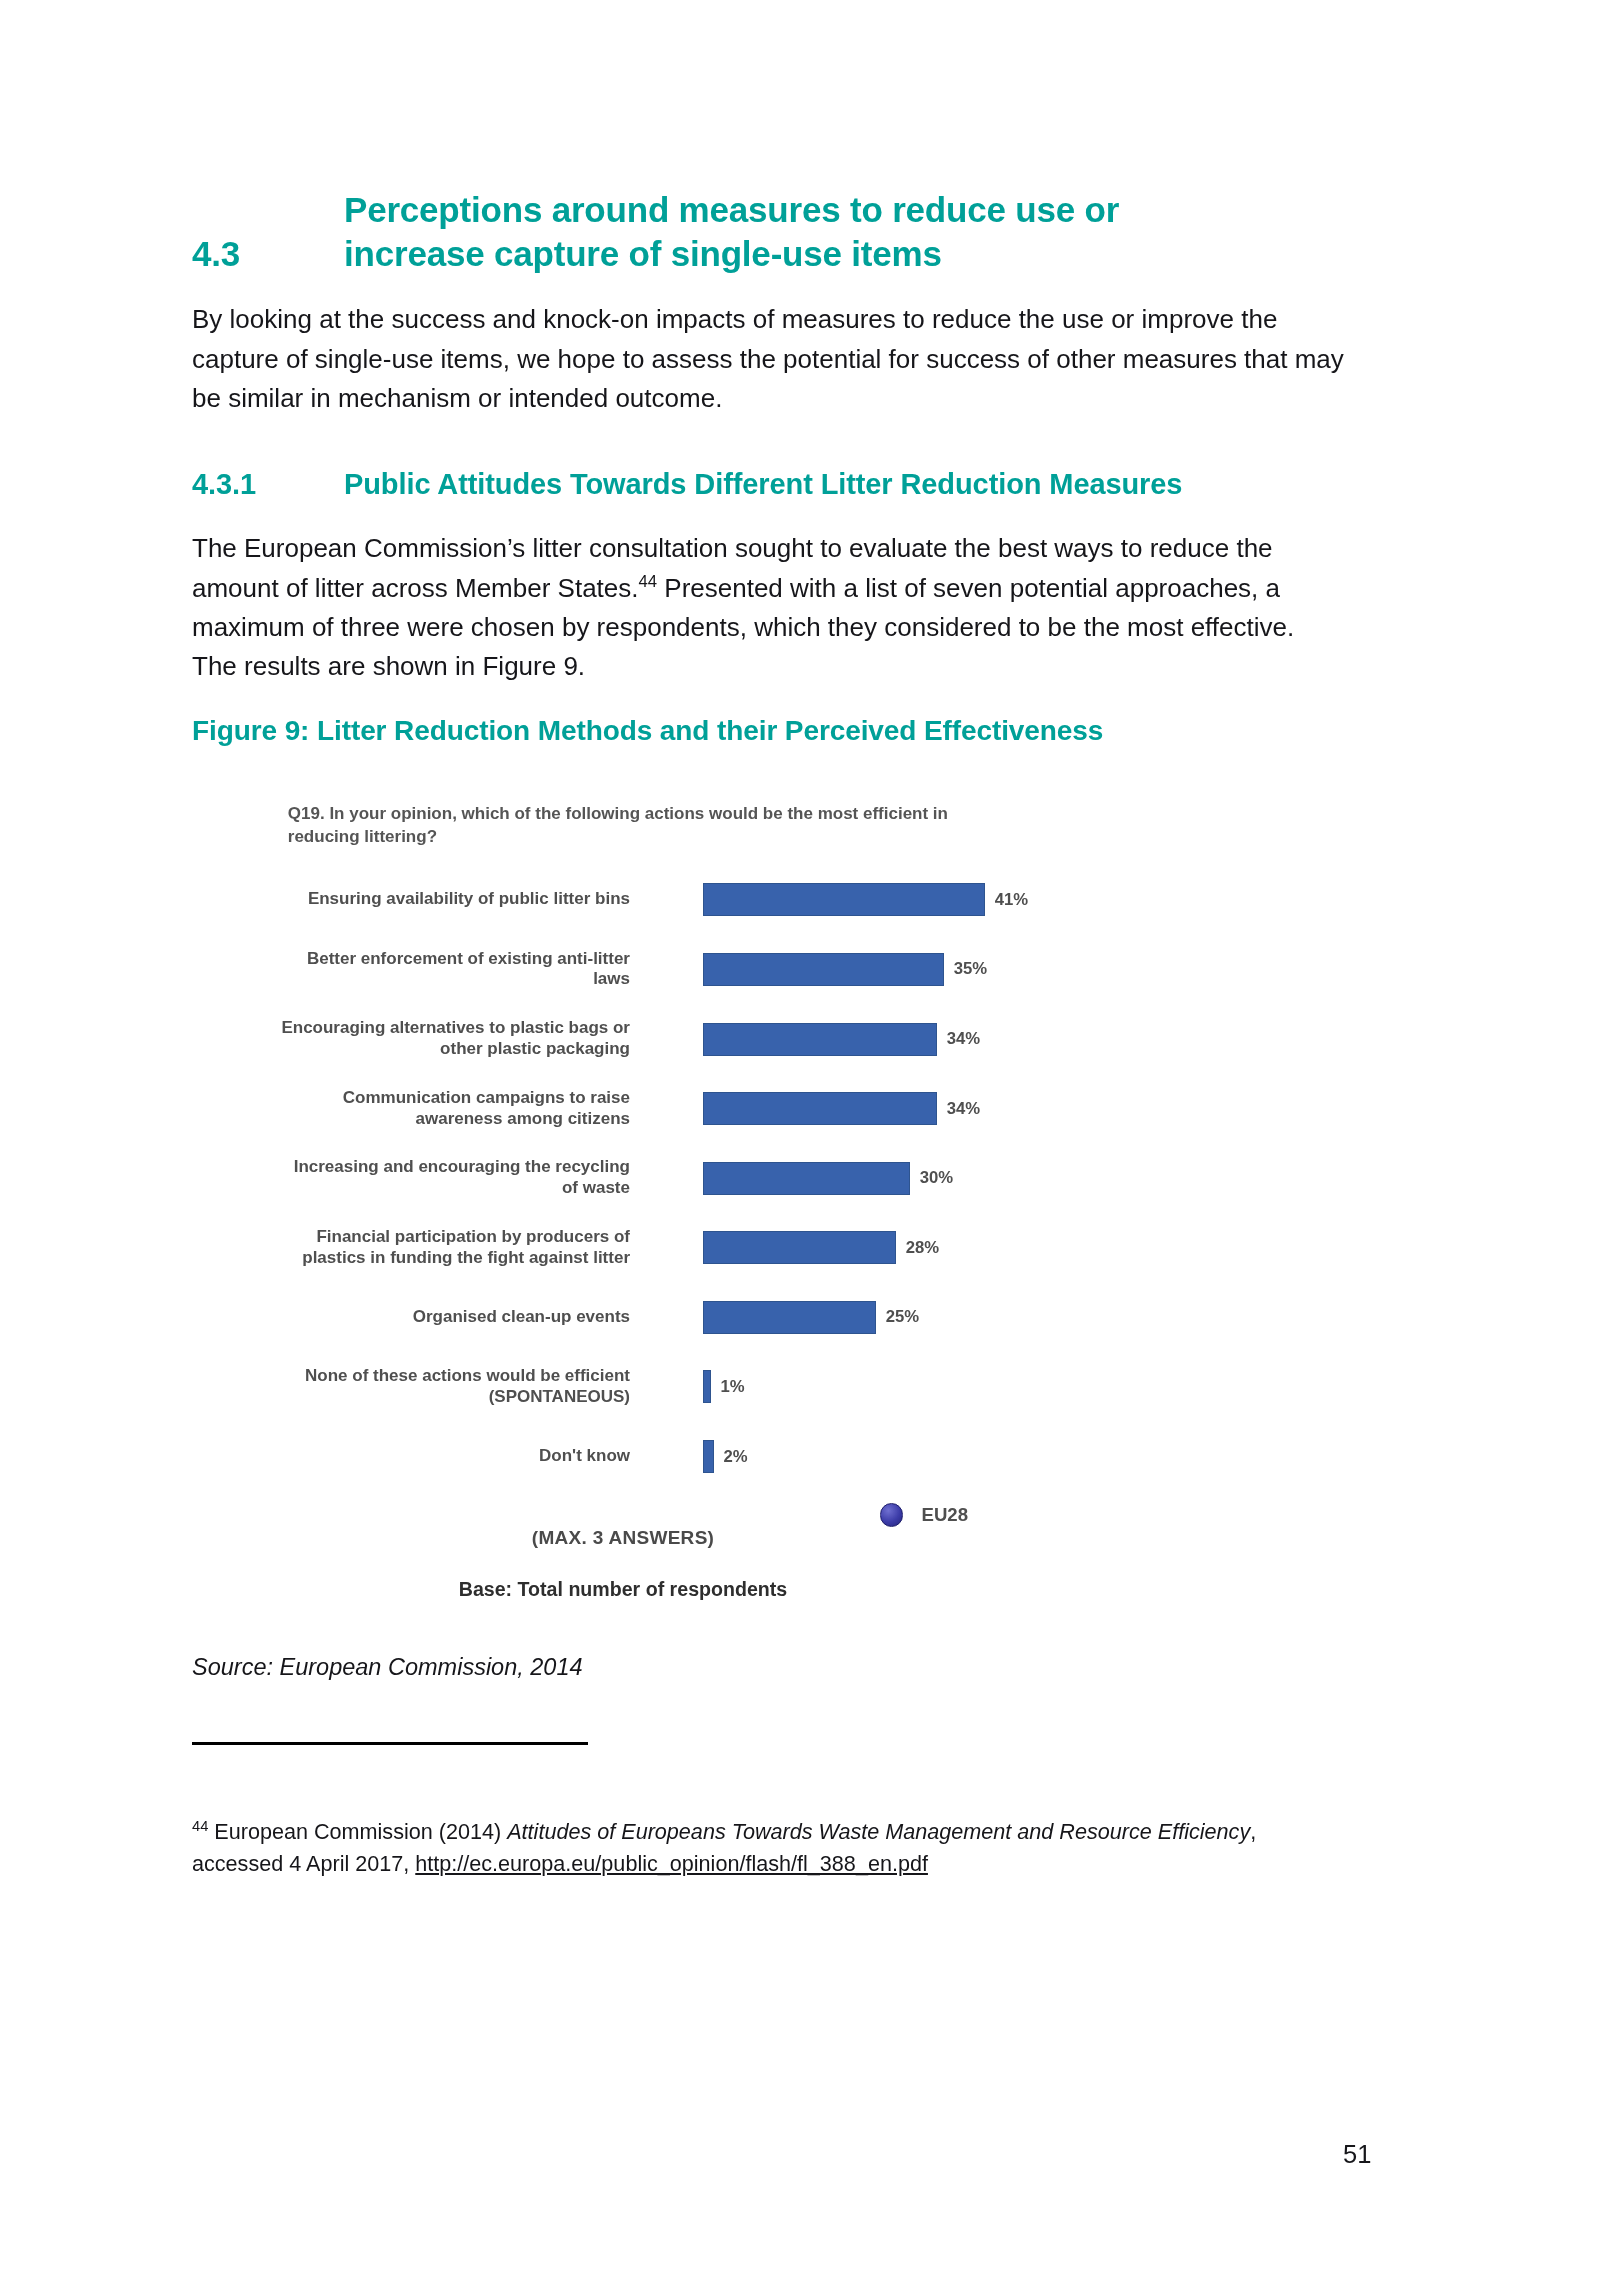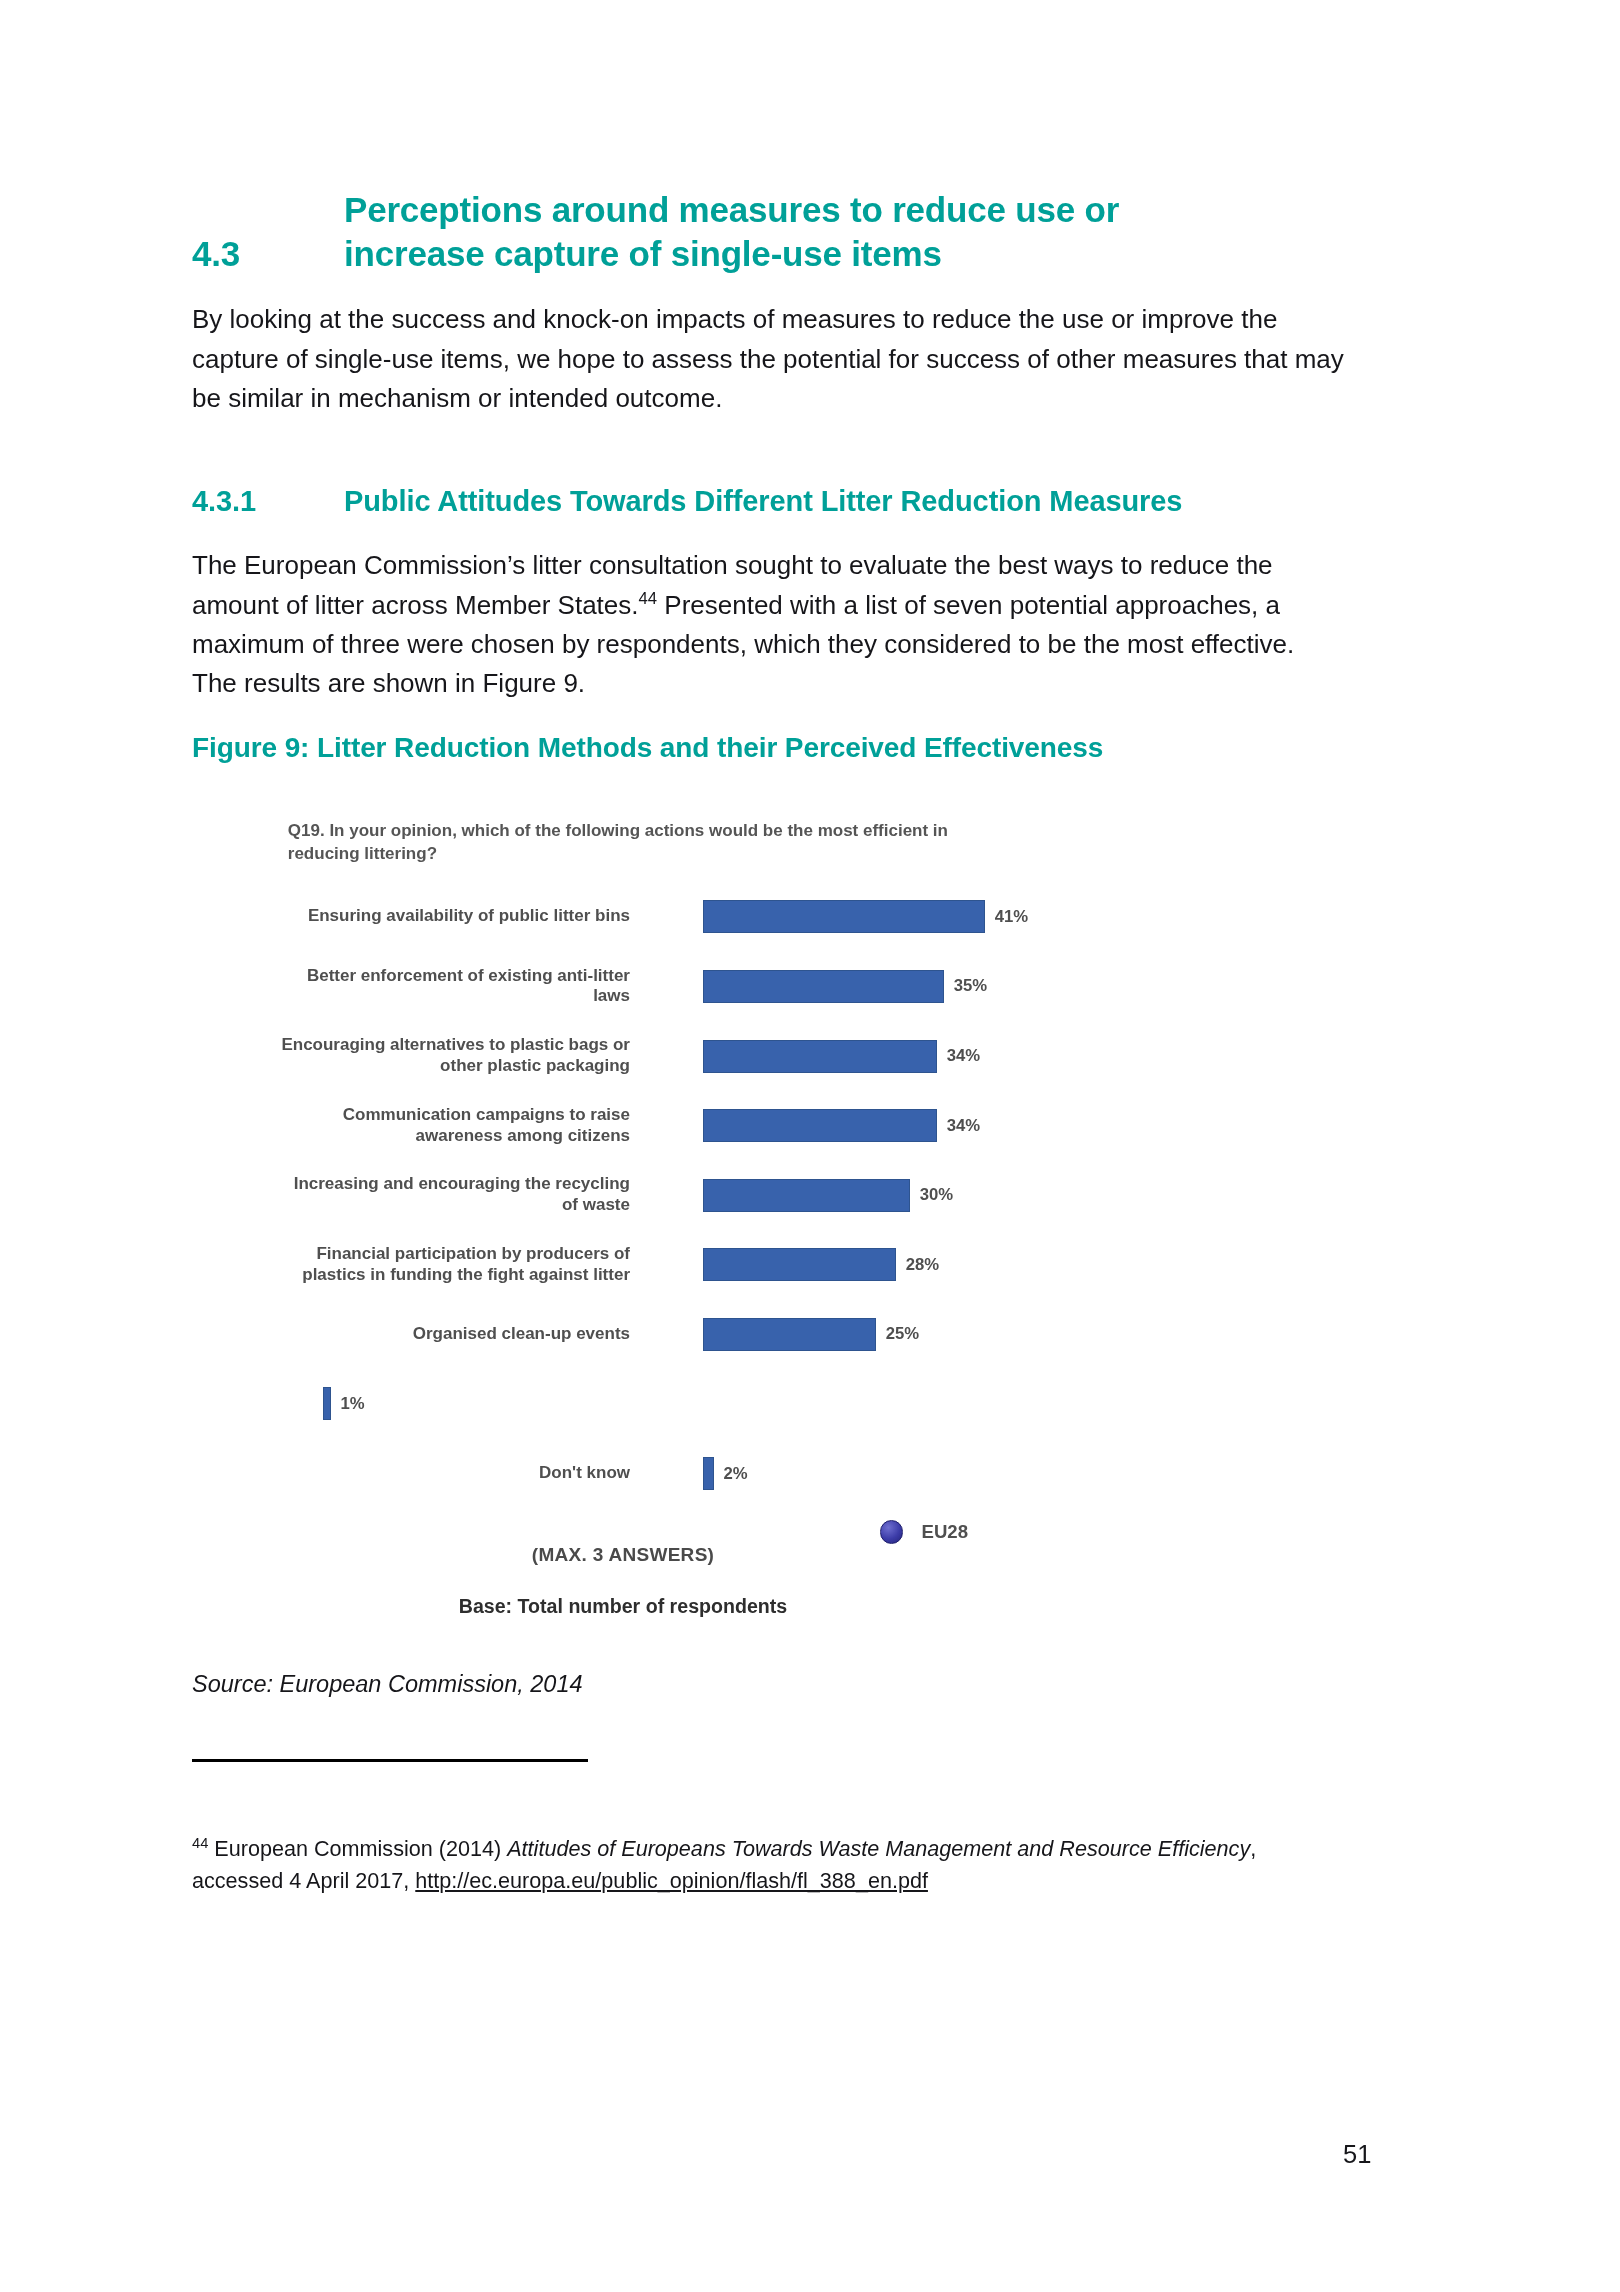--- a/index.html
+++ b/index.html
@@ -52,21 +52,21 @@
   }
 
   .h3 {
     display: flex;
     align-items: flex-end;
     color: #00A098;
     font-size: 29px;
     font-weight: bold;
     line-height: 1.3;
     letter-spacing: -0.1px;
-    margin-top: 65px;
+    margin-top: 48px;
   }
   .h3 .num {
     width: 152px;
     flex: 0 0 152px;
   }
   .h3 .txt {
     flex: 1;
     max-width: 882px;
   }
 
@@ -319,20 +319,21 @@
 
         <div class="bar-row">
           <div class="bar-label">Organised clean-up events</div>
           <div class="bar-wrap">
             <div class="bar" style="width:173px"></div>
             <div class="bar-value">25%</div>
           </div>
         </div>
 
         <div class="bar-row">
+          <div class="bar-label">None of these actions would be efficient (SPONTANEOUS)</div>
           <div class="bar-wrap">
             <div class="bar" style="width:7.8px"></div>
             <div class="bar-value">1%</div>
           </div>
         </div>
 
         <div class="bar-row">
           <div class="bar-label">Don't know</div>
           <div class="bar-wrap">
             <div class="bar" style="width:10.8px"></div>

